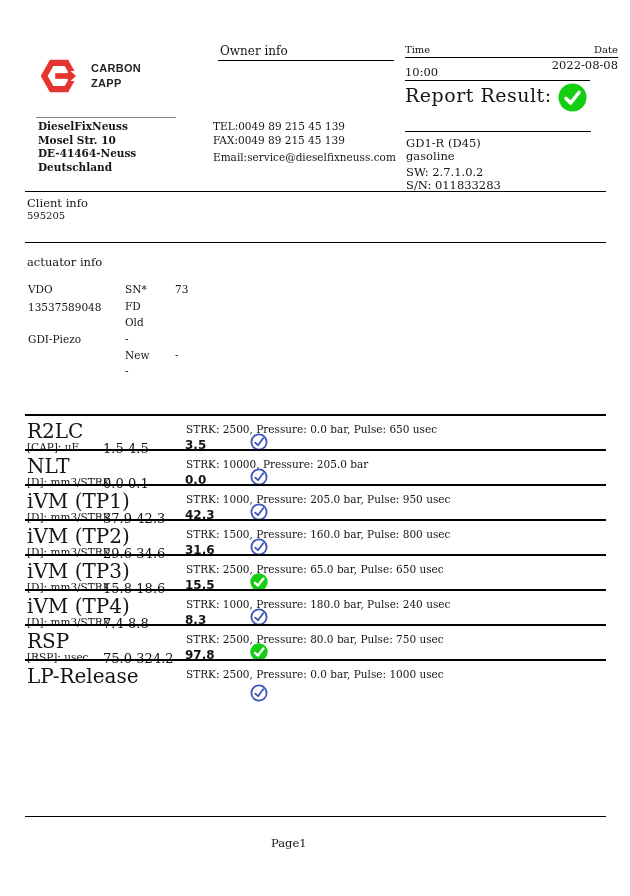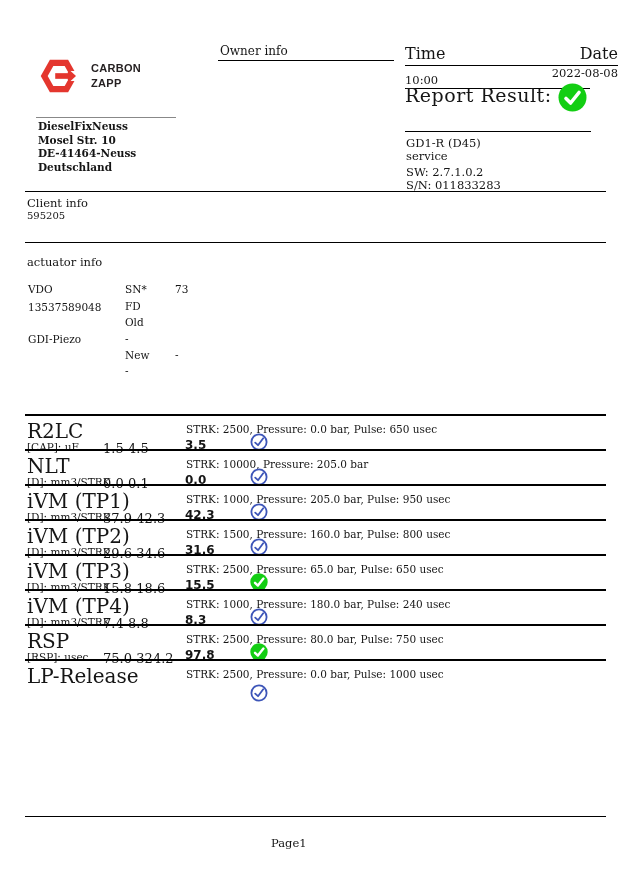--- a/index.html
+++ b/index.html
@@ -8,21 +8,21 @@
 
   
   .logo-block { position:absolute; left:40px; top:59px; display:flex; }
   .wordmark { position:absolute; left:51px; top:2px; font-family:"Liberation Sans", sans-serif;
               font-weight:bold; font-size:11px; line-height:14.5px; color:#262122; letter-spacing:.3px; }
 
   
   .owner-label { position:absolute; left:218px; top:44px; width:176px; font-size:12px;
                  border-bottom:1px solid #000; padding:0 0 2px 2px; }
   .time-date { position:absolute; left:405px; top:44px; width:213px; }
-  .td-row1 { display:flex; justify-content:space-between; font-size:16px; padding-bottom:2px;
+  .td-row1 { display:flex; justify-content:space-between; font-size:10px; padding-bottom:2px;
              border-bottom:1.5px solid #000;text-align:right; }
   .td-vals { position:relative; height:22px; }
   .date-value { position:absolute; right:0; top:0; font-size:11.5px; }
   .time-value { position:absolute; left:0; top:7px; width:185px; font-size:11.5px;
                 border-bottom:1.5px solid #000; padding-bottom:1px; }
   .rr-label { position:absolute; left:405px; top:84px; font-size:19px; letter-spacing:.5px; }
   .rr-icon  { position:absolute; left:558px; top:83px; }
   .line-c   { position:absolute; left:405px; top:131px; width:186px; border-top:1.5px solid #000; }
 
   .address { position:absolute; left:38px; top:120px; font-size:10.5px; font-weight:bold; line-height:13.5px; }
@@ -101,24 +101,29 @@
   <div class="line-c"></div>
 
   <div class="address-rule"></div>
   <div class="address">
     <div>DieselFixNeuss</div>
     <div>Mosel Str. 10</div>
     <div>DE-41464-Neuss</div>
     <div>Deutschland</div>
   </div>
 
+  <div class="contact">
+    <div>TEL:0049 89 215 45 139</div>
+    <div>FAX:0049 89 215 45 139</div>
+    <div class="email">Email:service@dieselfixneuss.com</div>
+  </div>
 
   <div class="machine">
     <div>GD1-R (D45)</div>
-    <div>service</div>
+    <div>gasoline</div>
     <div class="sw">SW: 2.7.1.0.2</div>
     <div>S/N: 011833283</div>
   </div>
 
   <div class="hr hr-1"></div>
   <div class="client-label">Client info</div>
   <div class="client-value">595205</div>
   <div class="hr hr-2 hr-thin"></div>
 
   <div class="actuator-label">actuator info</div>

